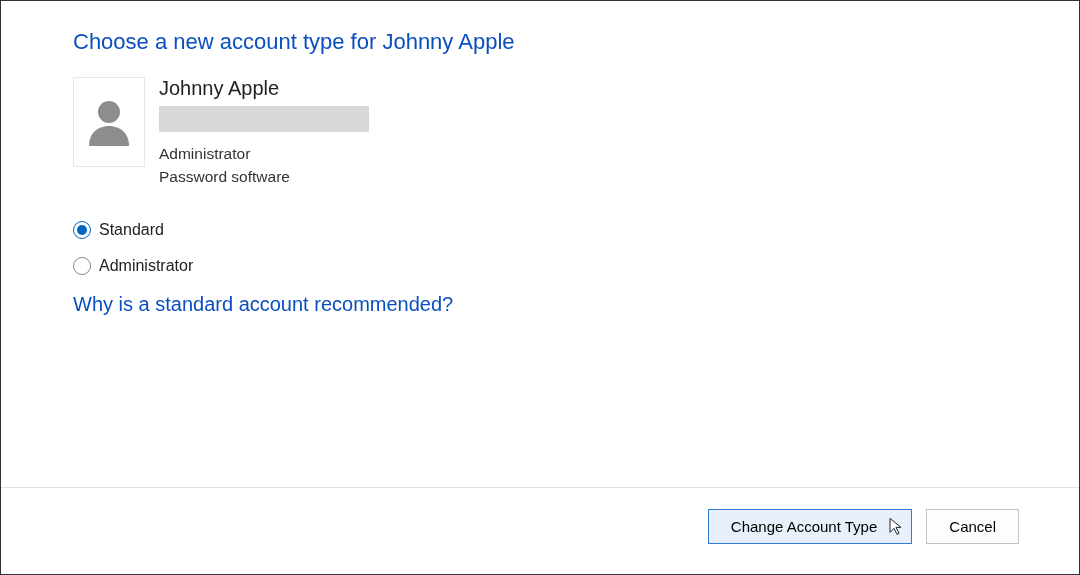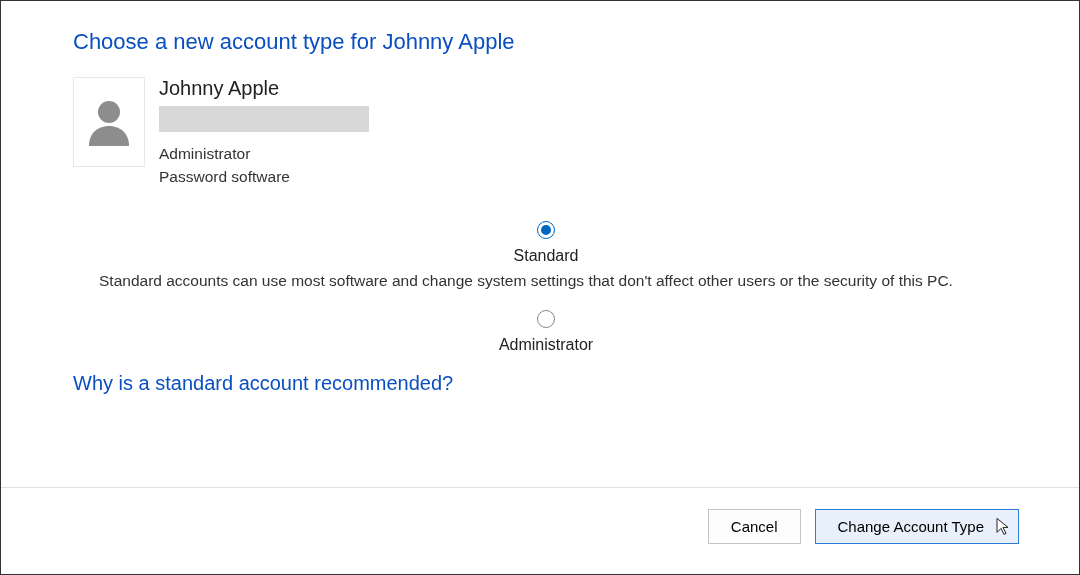--- a/index.html
+++ b/index.html
@@ -55,21 +55,20 @@
     }
     .option-group { margin-bottom: 18px; }
     .option {
       margin-bottom: 18px;
       padding-left: 0;
     }
     .opt-head {
       display: flex;
       align-items: center;
       gap: 8px;
-      flex-direction: column;
     }
     .radio {
       width: 18px;
       height: 18px;
       border-radius: 50%;
       border: 1.5px solid #888;
       background: #fff;
       display: inline-flex;
       align-items: center;
       justify-content: center;
@@ -160,37 +159,36 @@
       <div class="meta-line">Password software</div>
     </div>
   </div>
 
   <div class="option-group">
     <div class="option">
       <div class="opt-head">
         <span class="radio selected"></span>
         <span class="opt-label">Standard</span>
       </div>
-      <div class="opt-desc">Standard accounts can use most software and change system settings that don't affect other users or the security of this PC.</div>
     </div>
 
     <div class="option">
       <div class="opt-head">
         <span class="radio"></span>
         <span class="opt-label">Administrator</span>
       </div>
     </div>
   </div>
 
   <a class="help-link">Why is a standard account recommended?</a>
 </div>
 
 <div class="footer-sep"></div>
 
 <div class="button-row">
-  <button class="btn">Cancel</button>
   <button class="btn primary">
     <span>Change Account Type</span>
     <svg class="cursor-icon" width="16" height="20" viewBox="0 0 16 20">
       <path d="M1 1 L1 15 L5 11 L8 17 L10 16 L7 10 L12 10 Z" fill="#fff" stroke="#222" stroke-width="1"></path>
     </svg>
   </button>
+  <button class="btn">Cancel</button>
 </div>
 
 </body></html>

